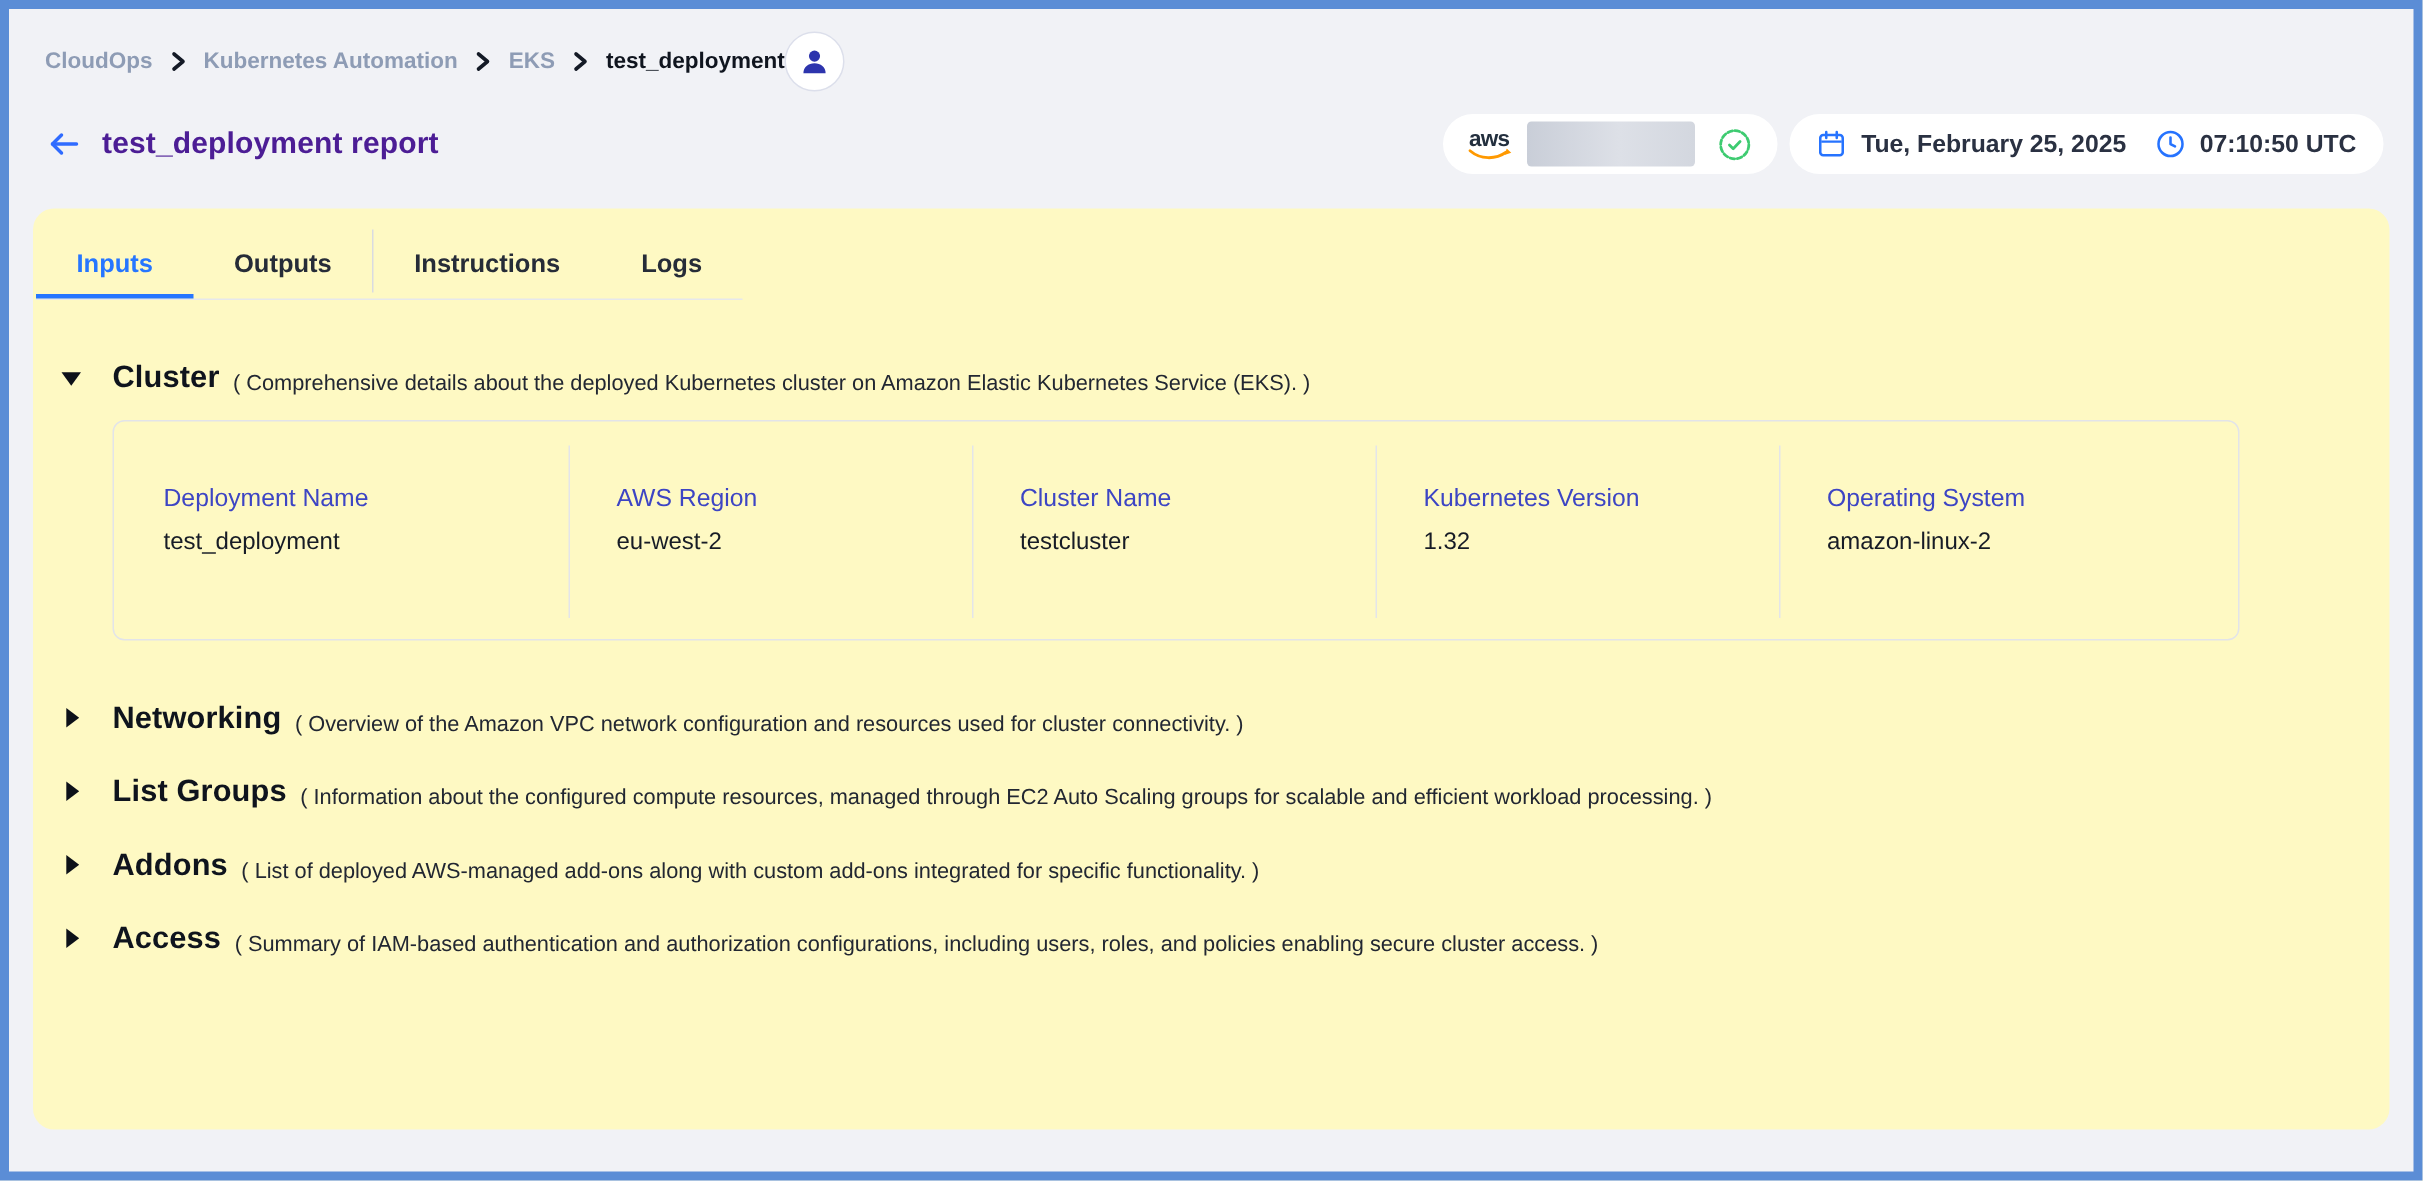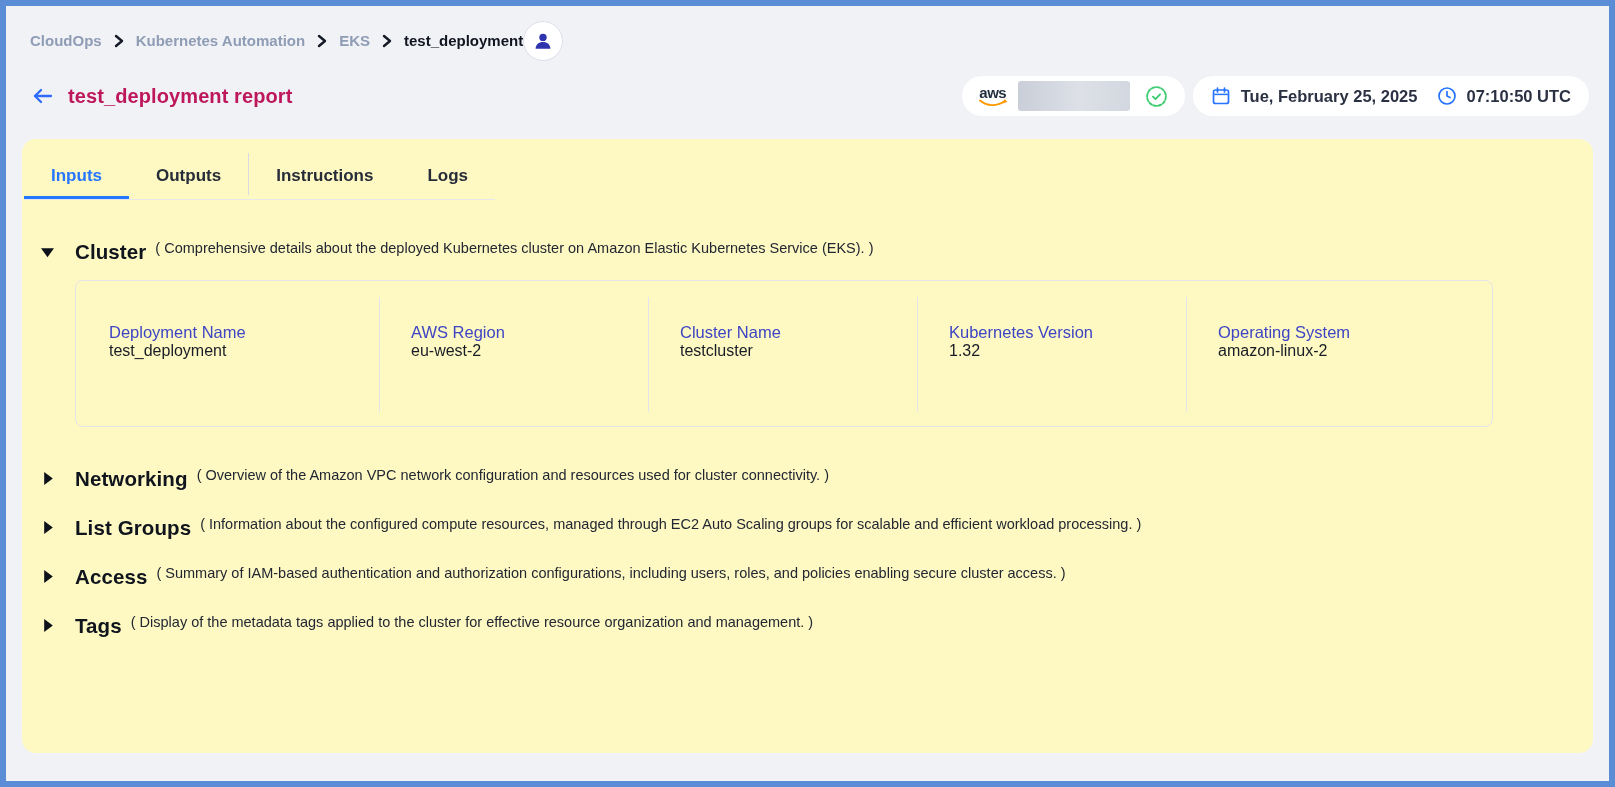--- a/index.html
+++ b/index.html
@@ -24,21 +24,21 @@
     width:40px; height:40px; border-radius:50%;
     background:#fff; border:1px solid #dcdfeb;
     display:flex; align-items:center; justify-content:center;
   }
   
   .header-row {
     display:flex; align-items:center; justify-content:space-between;
     padding:0 20px 0 24px; margin-top:18px; height:40px;
   }
   .header-left { display:flex; align-items:center; gap:14px; }
-  .page-title { font-size:20px; font-weight:600; color:#be185d; letter-spacing:0.1px; }
+  .page-title { font-size:20px; font-weight:600; color:#4c1d95; letter-spacing:0.1px; }
   .header-right { display:flex; align-items:center; gap:8px; }
   .pill {
     background:#fff; border-radius:24px; height:40px;
     display:flex; align-items:center; padding:0 16px;
   }
   .aws-logo { display:flex; flex-direction:column; align-items:center; margin-right:10px; margin-top:2px; }
   .aws-text { font-size:15px; font-weight:700; color:#232f3e; letter-spacing:-0.5px; line-height:13px; }
   .redacted {
     width:112px; height:30px; border-radius:3px;
     background:linear-gradient(90deg,#c9ced8 0%,#dde0e7 55%,#d3d7df 100%);
@@ -57,36 +57,36 @@
     border-bottom:1px solid #e6e8ec; }
   .tab {
     padding:17px 27px 13px; font-size:17px; font-weight:700; color:#262c38;
     cursor:pointer; position:relative;
   }
   .tab.active { color:#2676ff; box-shadow: inset 0 -3px 0 #2676ff; }
   .tab-divider { width:1px; background:#d9dbe1; align-self:center; height:42px; }
   
   .sections { padding:0 0 0 18px; }
   .section-header {
-    display:flex; align-items:flex-start; gap:9px; cursor:pointer;
+    display:flex; align-items:flex-end; gap:9px; cursor:pointer;
   }
   .section-header .caret { align-self:center; display:flex; width:15px; justify-content:center; margin-right:11px; }
   .section-title { font-size:20.5px; font-weight:600; color:#0f141d; letter-spacing:0.1px; }
   .section-desc { font-size:14.5px; color:#222732; }
   .cluster-header { margin-top:40px; }
   .cluster-card {
     margin:16px 100px 0 35px;
     border:1px solid #e2e4e9; border-radius:8px;
     height:147px; display:flex; align-items:stretch;
   }
   .cluster-col { padding-top:42px; }
   .cluster-col.first { width:303px; padding-left:33px; }
   .cluster-col.rest { width:268px; padding-left:31px; }
   .col-divider { width:1px; background:#e3e5ea; margin:16px 0 14px 0; }
-  .field-label { font-size:16.5px; font-weight:500; color:#3d45c4; }
+  .field-label { font-size:16.5px; font-weight:500; color:#3d45c4; margin-bottom:11px; }
   .field-value { font-size:16px; font-weight:500; color:#171c26; }
   .collapsed-list { margin-top:27px; }
   .collapsed-row { height:49px; display:flex; align-items:center; }
   .collapsed-row .section-header { width:100%; }
   svg { display:block; }
 </style>
 </head>
 <body>
 
 <div class="frame">
@@ -241,41 +241,41 @@
             <span class="caret">
               <svg width="10" height="15" viewBox="0 0 10 15">
                   <path d="M1.2 1 L9.8 7.5 L1.2 14 Z" fill="#0d1119"></path>
                 </svg>
             </span>
             <span class="section-title">List Groups</span>
             <span class="section-desc">( Information about the configured compute resources, managed through EC2 Auto Scaling groups for scalable and efficient workload processing. )</span>
           </div>
         </div>
 
+        <div class="collapsed-row">
+          <div class="section-header">
+            <span class="caret">
+              <svg width="10" height="15" viewBox="0 0 10 15">
+                  <path d="M1.2 1 L9.8 7.5 L1.2 14 Z" fill="#0d1119"></path>
+                </svg>
+            </span>
+            <span class="section-title">Addons</span>
+            <span class="section-desc">( List of deployed AWS-managed add-ons along with custom add-ons integrated for specific functionality. )</span>
+          </div>
+        </div>
 
         <div class="collapsed-row">
           <div class="section-header">
             <span class="caret">
               <svg width="10" height="15" viewBox="0 0 10 15">
                   <path d="M1.2 1 L9.8 7.5 L1.2 14 Z" fill="#0d1119"></path>
                 </svg>
             </span>
             <span class="section-title">Access</span>
             <span class="section-desc">( Summary of IAM-based authentication and authorization configurations, including users, roles, and policies enabling secure cluster access. )</span>
           </div>
         </div>
 
-        <div class="collapsed-row">
-          <div class="section-header">
-            <span class="caret">
-              <svg width="10" height="15" viewBox="0 0 10 15">
-                  <path d="M1.2 1 L9.8 7.5 L1.2 14 Z" fill="#0d1119"></path>
-                </svg>
-            </span>
-            <span class="section-title">Tags</span>
-            <span class="section-desc">( Display of the metadata tags applied to the cluster for effective resource organization and management. )</span>
-          </div>
-        </div>
 
       </div>
     </div>
   </div>
 </div>
 
 </body></html>

